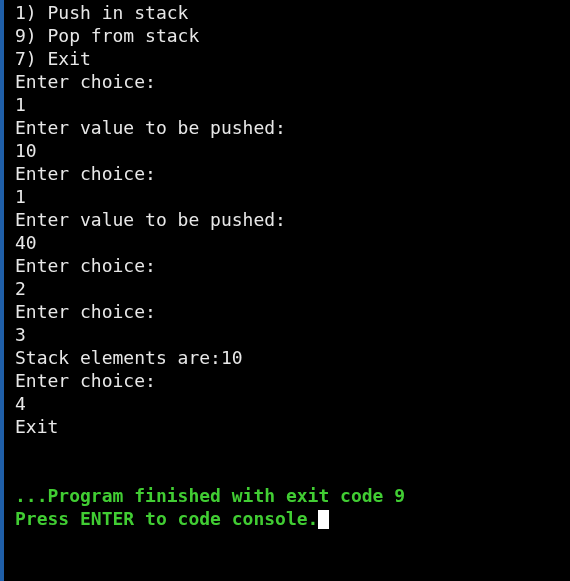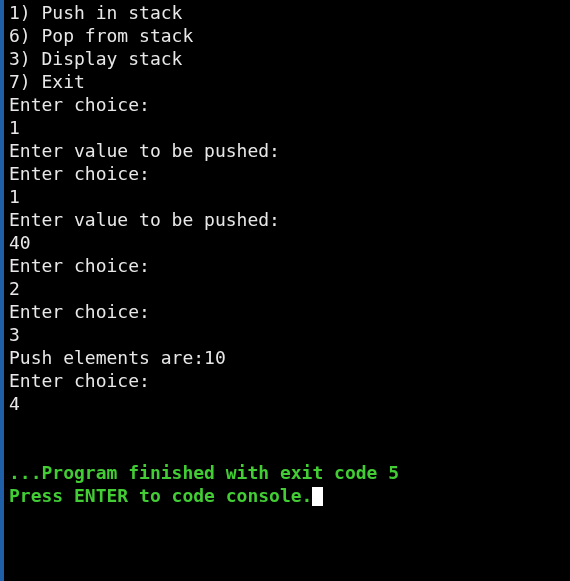--- a/index.html
+++ b/index.html
@@ -33,21 +33,21 @@
     height: 581px;
     background: #1f5fa8;
   }
 
   #console-output {
     position: absolute;
     left: 4px;
     top: 0;
     right: 0;
     bottom: 0;
-    padding: 1px 0 0 5px;
+    padding: 1px 0 0 11px;
     box-sizing: border-box;
   }
 
   .line {
     font-size: 18px;
     line-height: 23px;
     height: 23px;
     white-space: pre;
     letter-spacing: 0px;
     color: #e8e8e8;
@@ -74,40 +74,41 @@
 <body>
 
 <div id="terminal">
 
   <div id="left-strip"></div>
 
   <div id="console-output">
 
     <div id="session-lines">
         <div class="line">1) Push in stack</div>
-        <div class="line">6) Pop from stack</div>
-        <div class="line">3) Display stack</div>
+        <div class="line">9) Pop from stack</div>
         <div class="line">7) Exit</div>
         <div class="line">Enter choice:</div>
         <div class="line">1</div>
         <div class="line">Enter value to be pushed:</div>
+        <div class="line">10</div>
         <div class="line">Enter choice:</div>
         <div class="line">1</div>
         <div class="line">Enter value to be pushed:</div>
         <div class="line">40</div>
         <div class="line">Enter choice:</div>
         <div class="line">2</div>
         <div class="line">Enter choice:</div>
         <div class="line">3</div>
-        <div class="line">Push elements are:10</div>
+        <div class="line">Stack elements are:10</div>
         <div class="line">Enter choice:</div>
         <div class="line">4</div>
+        <div class="line">Exit</div>
         <div class="line blank"> </div>
         <div class="line blank"> </div>
       </div>
 
     <div id="status-lines">
-        <div class="line status"><span>...Program finished with exit code 5</span></div>
+        <div class="line status"><span>...Program finished with exit code 9</span></div>
         <div class="line status"><span>Press ENTER to code console.</span><span class="cursor-block"></span></div>
       </div>
   </div>
 
 </div>
 
 </body></html>

